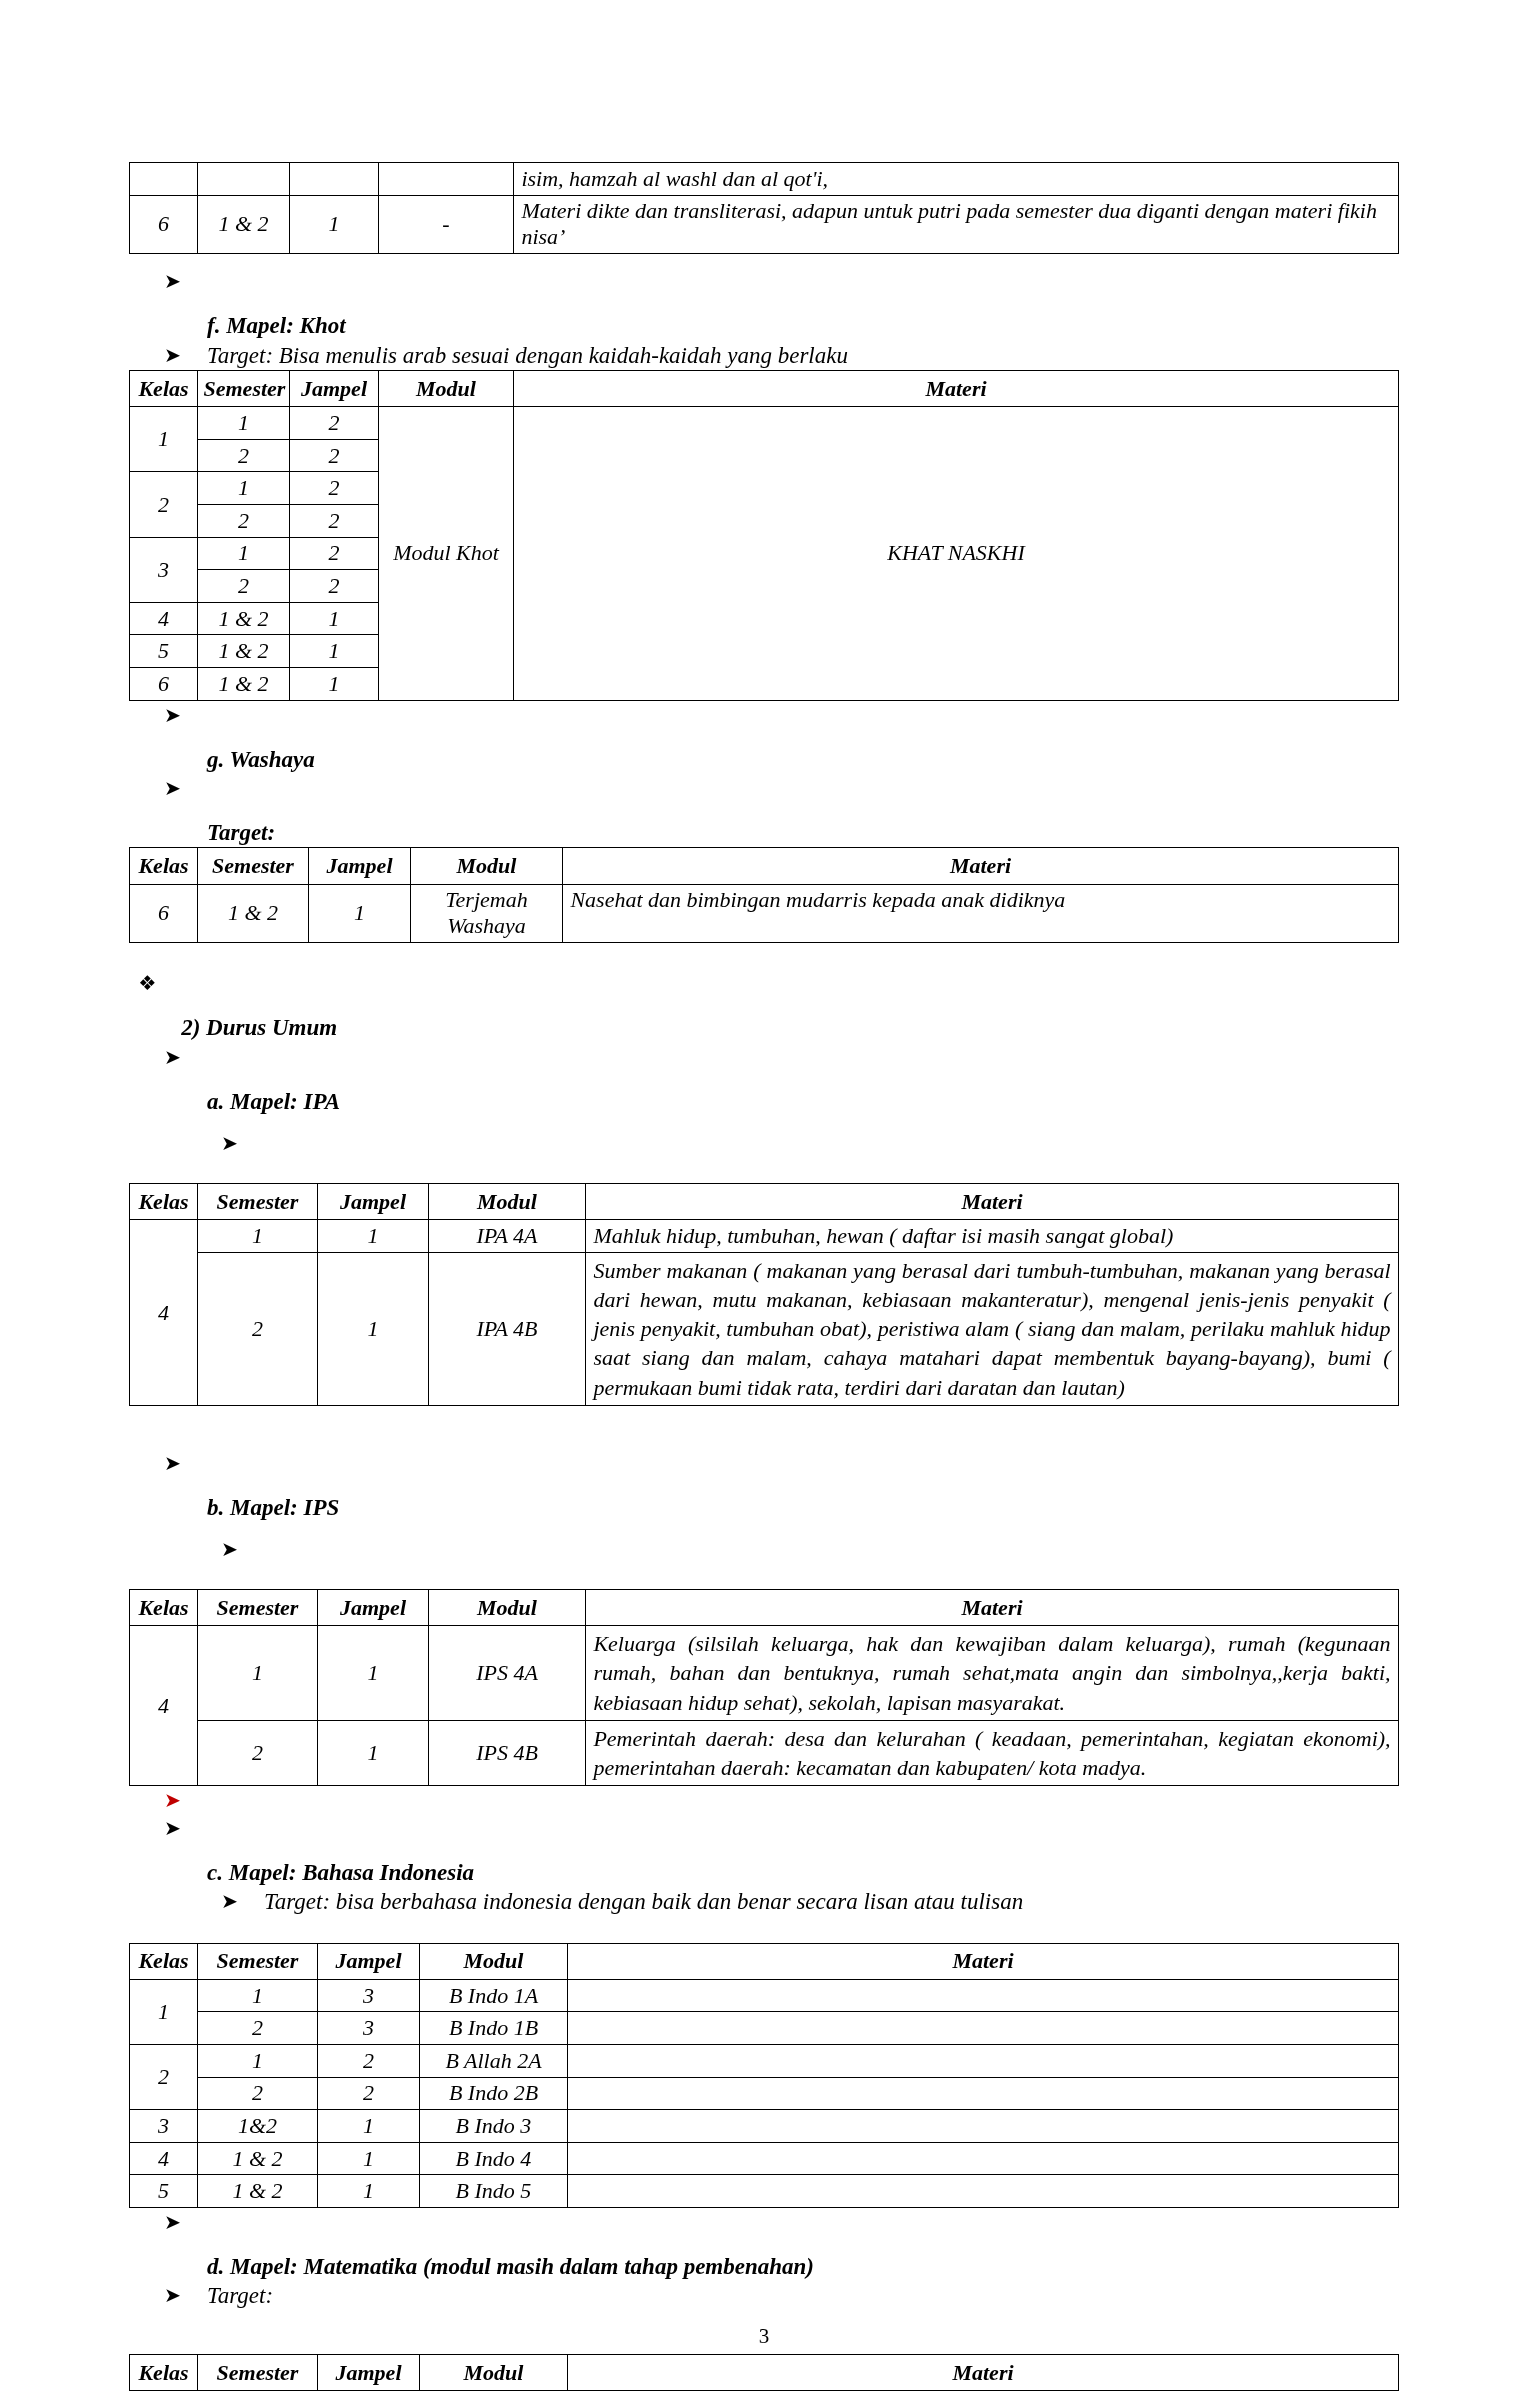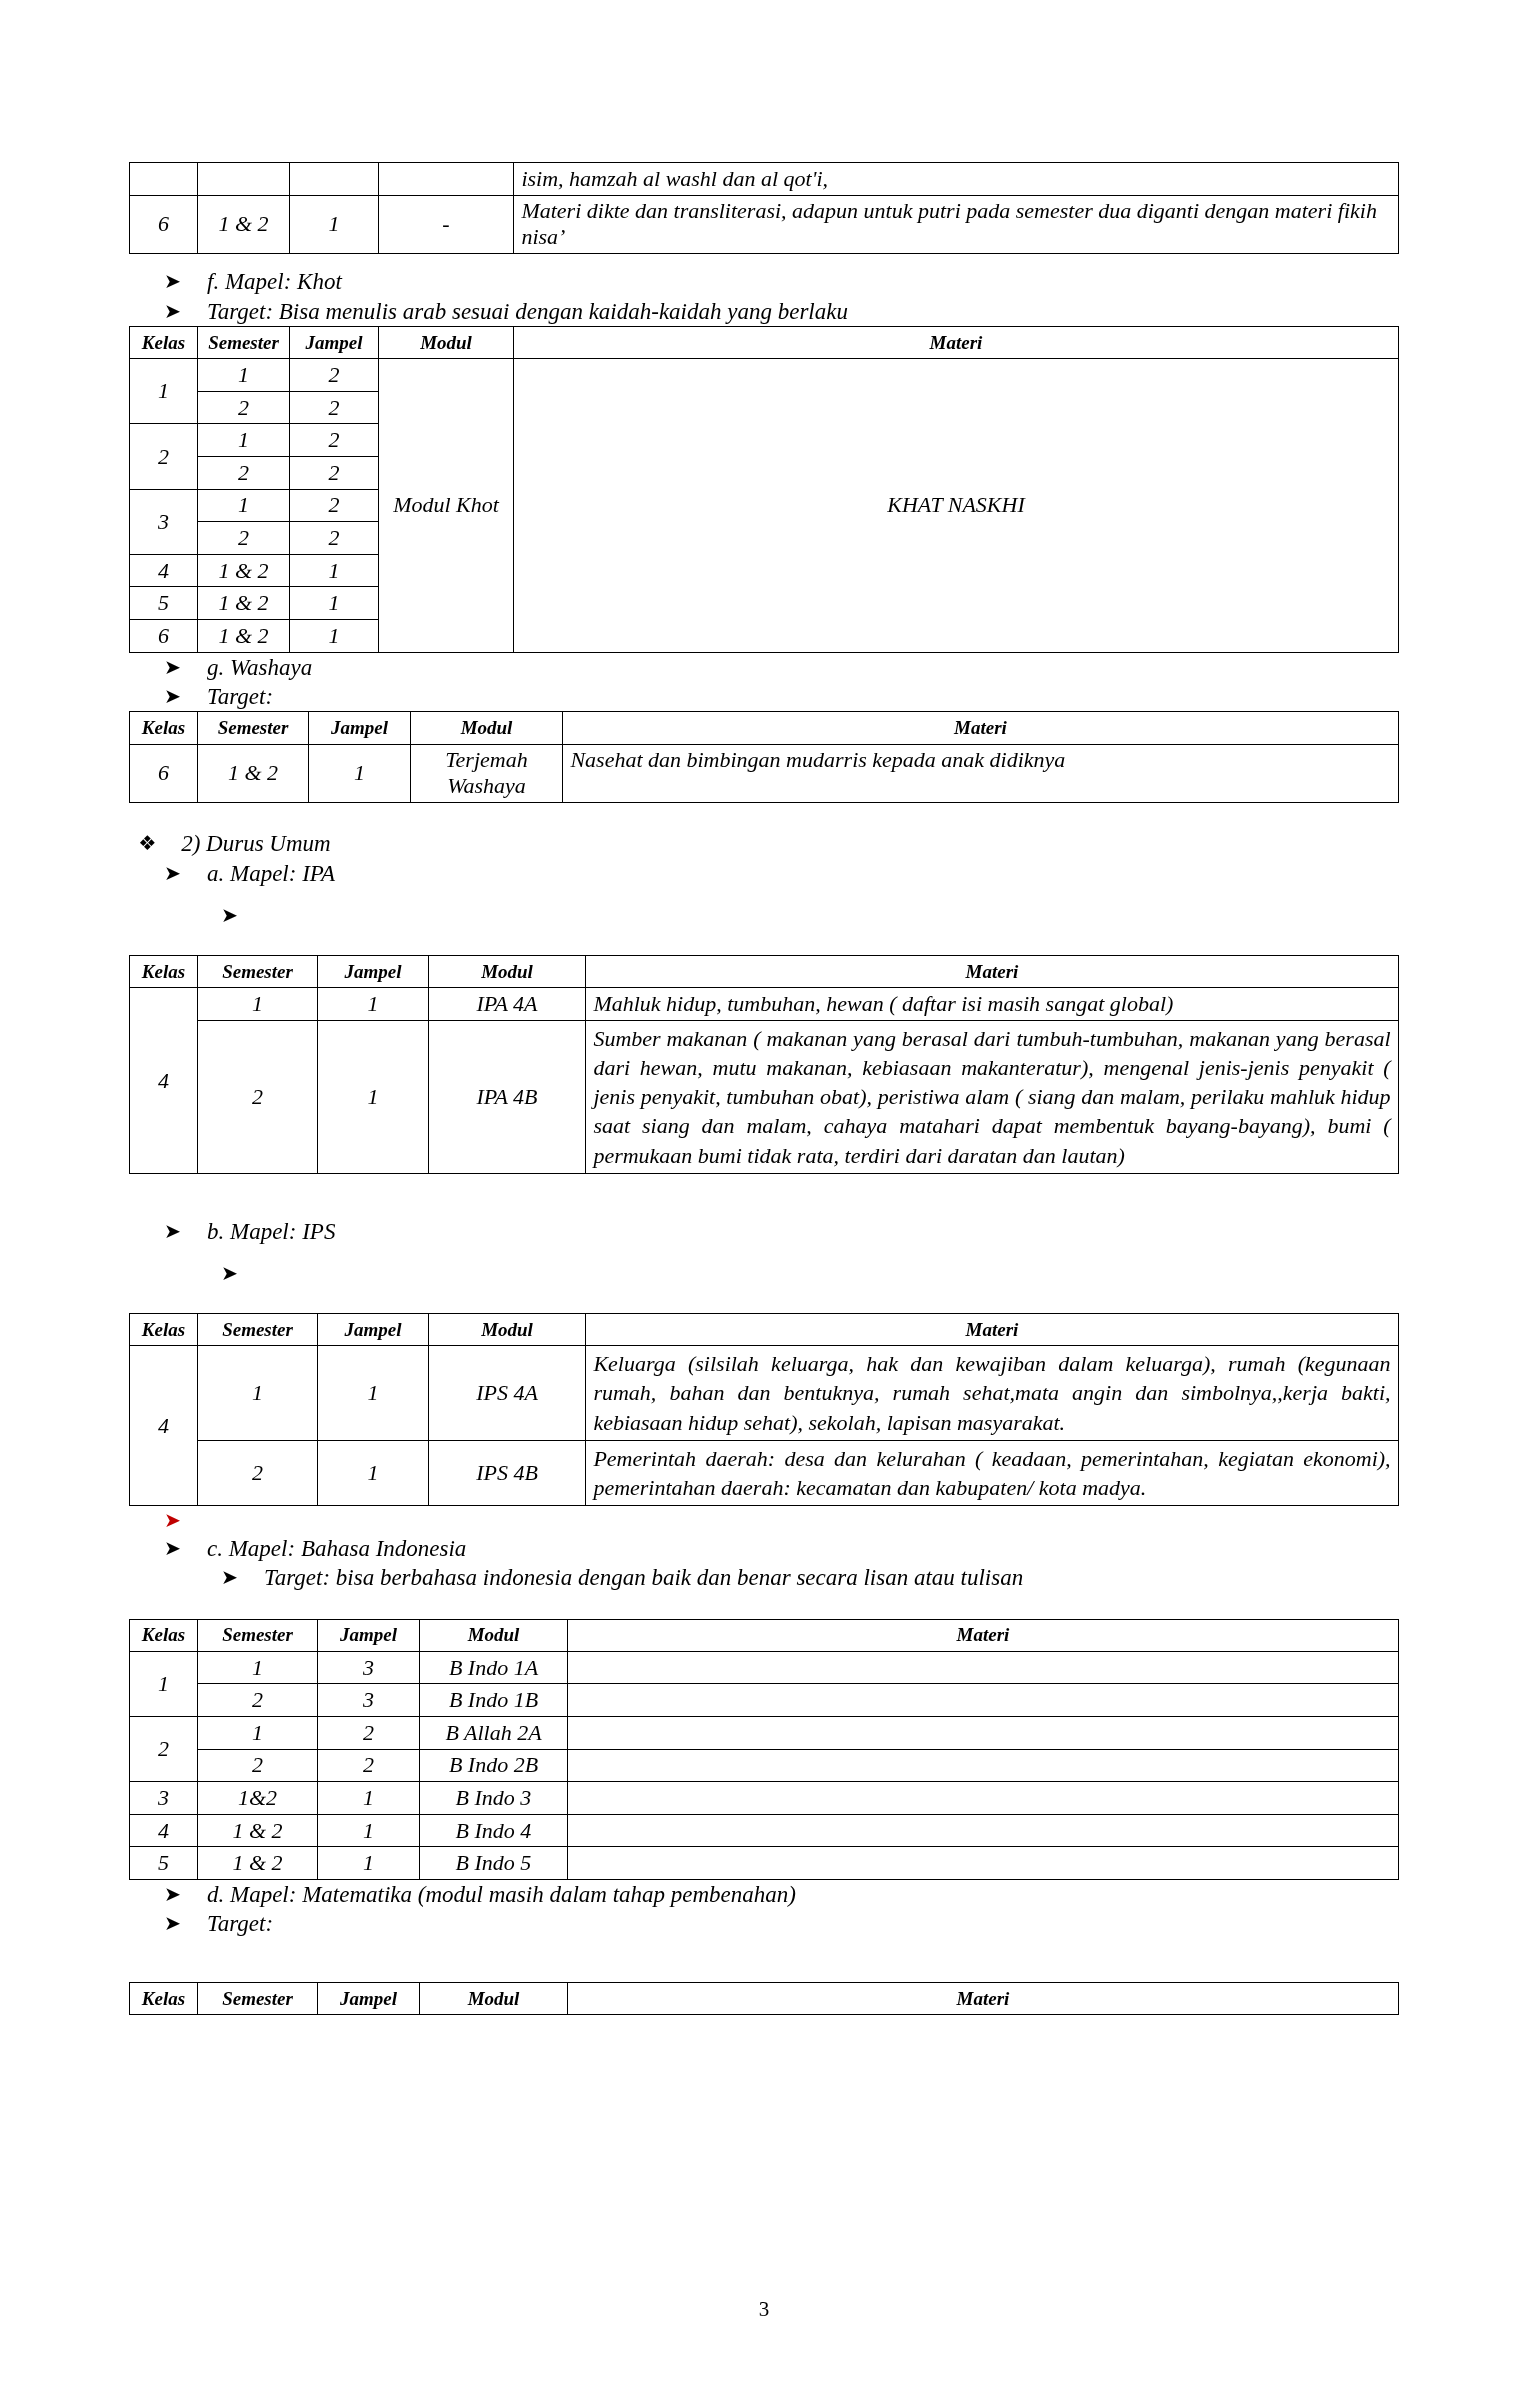--- a/index.html
+++ b/index.html
@@ -35,21 +35,21 @@
     flex: 0 0 auto;
     width: 43px;
     text-align: left;
     font-style: normal;
     font-size: 20.3px;
     line-height: 1.38;
   }
   .bullet-line .btext { flex: 1 1 auto; }
   .lvl1 { padding-left: 35px; }
   .lvl2 { padding-left: 92px; }
-  .bold { font-weight: normal; }
+  .bold { font-weight: bold; margin-top: 44px; }
   .red { color: #c00000; }
   .spacer-sm { height: 13px; }
   .spacer-md { height: 26px; }
   .spacer-lg { height: 43px; }
 
   
   table.doc {
     border-collapse: collapse;
     width: 100%;
     table-layout: fixed;
@@ -60,21 +60,21 @@
   table.doc td, table.doc th {
     border: 1.5px solid #000000;
     padding: 2.8px 7.4px;
     vertical-align: middle;
     font-weight: normal;
     font-style: italic;
   }
   table.doc th {
     font-weight: bold;
     text-align: center;
-    font-size: 19px;
+    font-size: 22px;
     padding: 4.6px 5.5px;
   }
   td.c { text-align: center; }
   td.l { text-align: left; }
   td.j { text-align: justify; text-justify: inter-word; line-height: 1.33; padding: 5.5px 9.2px; }
 
   .tbl-wrap { width: 100%; }
 
   
   col.k  { width: 68px; }

